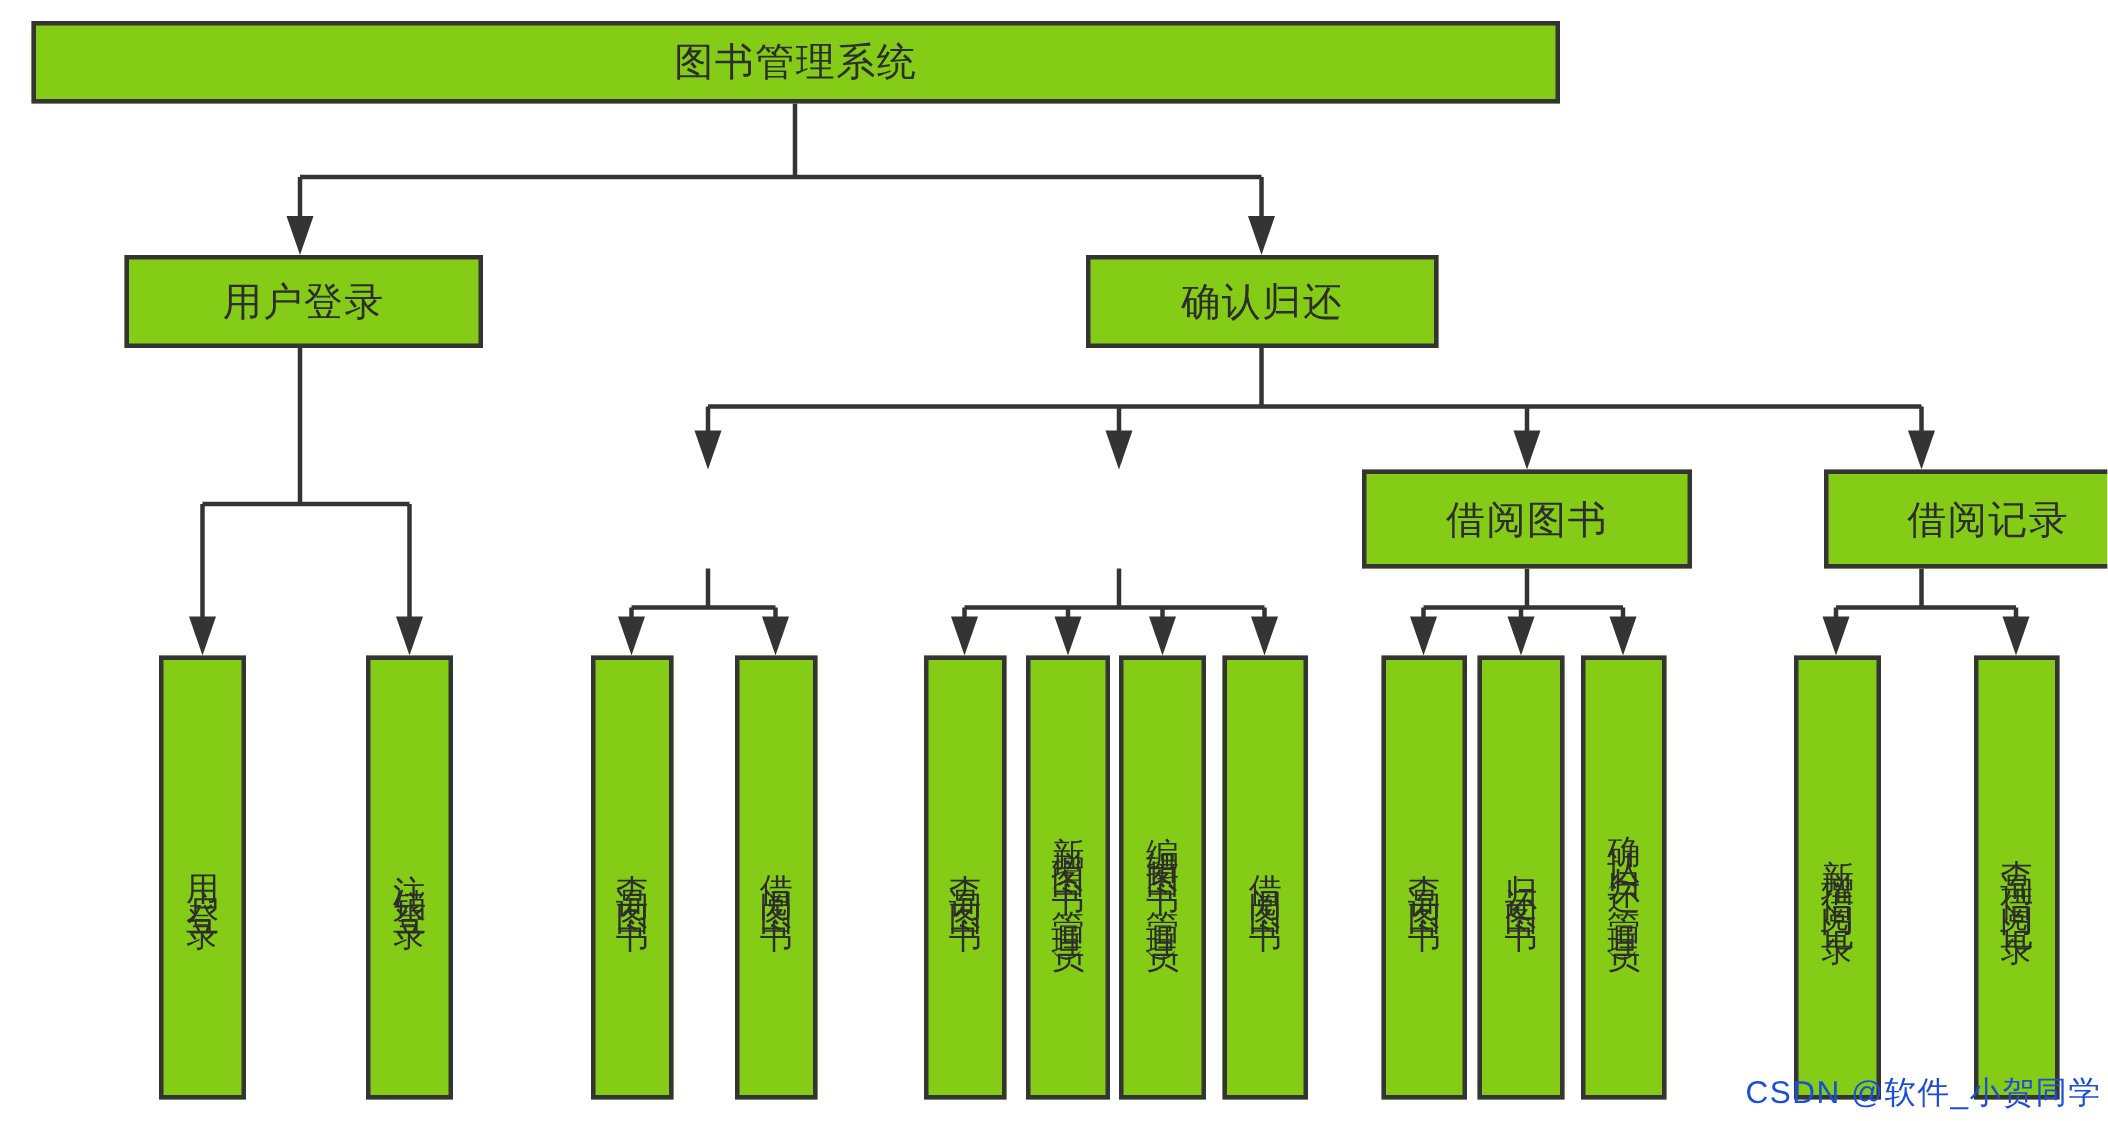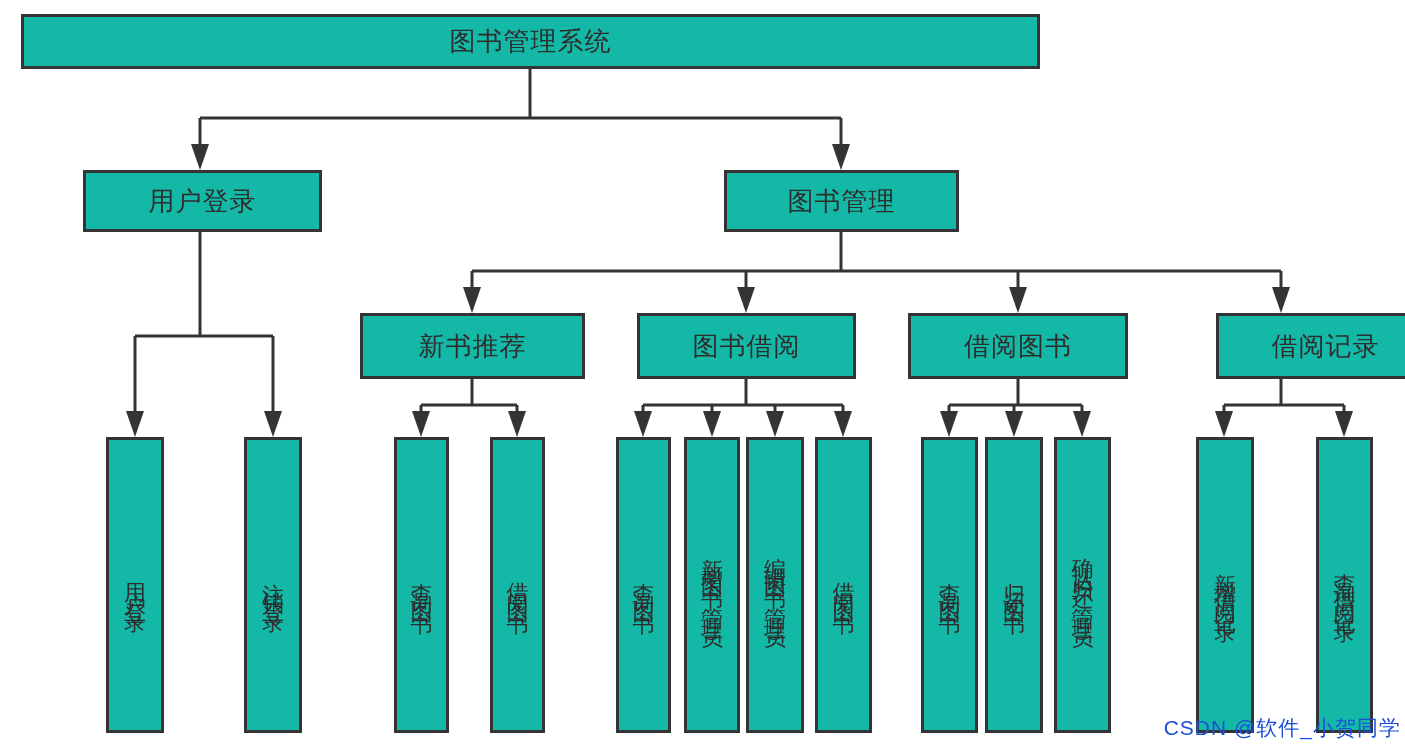--- a/index.html
+++ b/index.html
@@ -14,21 +14,21 @@
   svg.connectors {
     position: absolute;
     left: 0; top: 0;
     width: 1405px; height: 747px;
   }
   svg.connectors line { stroke: #343434; stroke-width: 3; }
   svg.connectors polygon { fill: #343434; }
   .box {
     position: absolute;
     box-sizing: border-box;
-    background: #14b8a6;
+    background: #84cc16;
     border: 3px solid #343434;
     display: flex;
     align-items: center;
     justify-content: center;
     color: #2d2d2d;
   }
   .h-box {
     font-size: 26px;
     letter-spacing: 1px;
     white-space: nowrap;
@@ -128,24 +128,22 @@
       <line x1="1224" y1="405" x2="1224" y2="415"></line>
       <polygon points="1215,411 1233,411 1224,437"></polygon>
       <line x1="1344" y1="405" x2="1344" y2="415"></line>
       <polygon points="1335,411 1353,411 1344,437"></polygon>
     </g>
   </svg>
 
   <div class="box h-box" style="left:21px; top:14px; width:1019px; height:55px;">图书管理系统</div>
 
   <div class="box h-box" style="left:83px; top:170px; width:239px; height:62px;">用户登录</div>
-  <div class="box h-box" style="left:724px; top:170px; width:235px; height:62px;">图书管理</div>
+  <div class="box h-box" style="left:724px; top:170px; width:235px; height:62px;">确认归还</div>
 
-  <div class="box h-box" style="left:360px; top:313px; width:225px; height:66px;">新书推荐</div>
-  <div class="box h-box" style="left:637px; top:313px; width:219px; height:66px;">图书借阅</div>
   <div class="box h-box" style="left:908px; top:313px; width:220px; height:66px;">借阅图书</div>
   <div class="box h-box" style="left:1172px; top:313px; width:219px; height:66px;margin-left:44px;">借阅记录</div>
 
   <div class="box v-box" style="left:106px; top:437px; width:58px; height:296px;">用户登录</div>
   <div class="box v-box" style="left:244px; top:437px; width:58px; height:296px;">注销登录</div>
 
   <div class="box v-box" style="left:394px; top:437px; width:55px; height:296px;">查询图书</div>
   <div class="box v-box" style="left:490px; top:437px; width:55px; height:296px;">借阅图书</div>
 
   <div class="box v-box" style="left:616px; top:437px; width:55px; height:296px;">查询图书</div>

